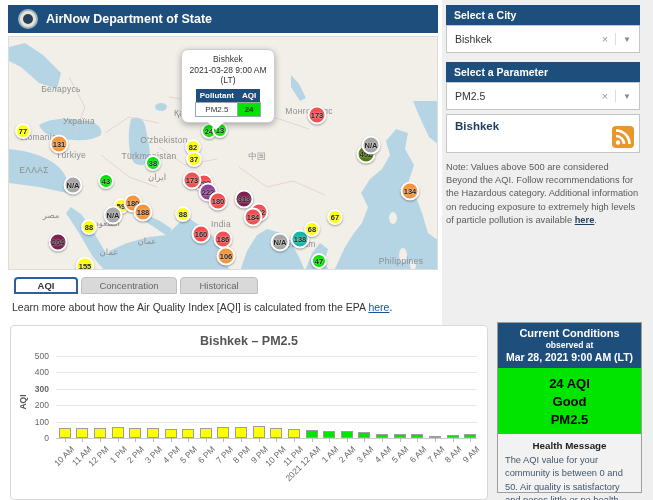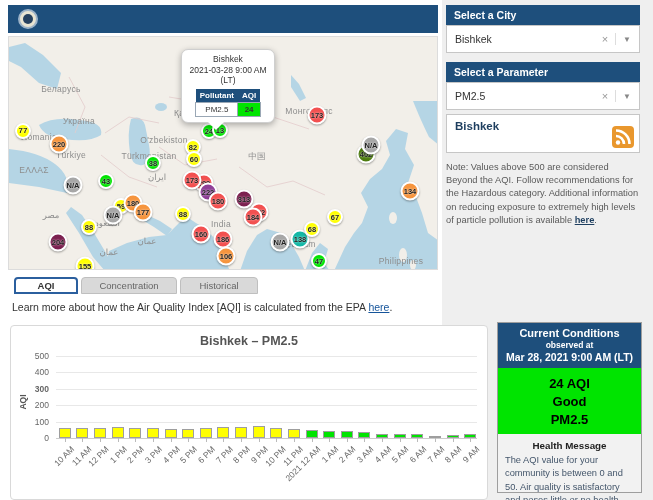--- a/index.html
+++ b/index.html
@@ -102,20 +102,21 @@
   .cond-health-body { font-size:9.3px; color:#44566b; line-height:1.45; padding:0 7px; }
 </style>
 </head>
 <body>
 
 <div class="page">
   <div class="right-bg"></div>
 
   <header class="app-header">
     <div class="seal"></div>
+    <span class="app-title">AirNow Department of State</span>
   </header>
 
   <div class="map">
     <svg class="basemap" width="430" height="234" viewBox="0 0 430 234">
       <g fill="#b5d5e5" stroke="none">
         <path d="M0,10 L16,6 L34,18 L52,36 L48,52 L30,46 L12,30 L0,24 Z"></path>
         <path d="M30,88 Q45,79 70,83 Q95,85 92,98 Q80,106 55,102 Q35,100 30,88 Z"></path>
         <path d="M122,82 Q132,77 136,88 L140,108 Q143,124 134,128 Q123,130 121,116 Q118,96 122,82 Z"></path>
         <ellipse cx="152" cy="70" rx="6" ry="4"></ellipse>
         <path d="M196,74 Q210,67 226,73 Q212,79 196,74 Z"></path>
@@ -152,38 +153,38 @@
         <span class="map-label" style="left: 155px; top: 103px;">O'zbekiston</span>
         <span class="map-label" style="left: 140px; top: 119px;">Türkmenistan</span>
         <span class="map-label" style="left: 186px; top: 76px;">Қазақстан</span>
         <span class="map-label" style="left: 212px; top: 187px;">India</span>
         <span class="map-label" style="left: 248px; top: 120px;">中国</span>
         <span class="map-label" style="left: 300px; top: 74px;">Монгол улс</span>
         <span class="map-label" style="left: 288px; top: 207px;">Việt Nam</span>
         <span class="map-label" style="left: 392px; top: 224px;">Philippines</span>
       </div>
     <div id="map-markers">
-        <div class="marker" style="width: 16px; height: 16px; left: 14px; top: 94px; background: rgb(255, 255, 0); font-family: Liberation Mono, monospace;">77</div>
-        <div class="marker" style="width: 19px; height: 19px; left: 50px; top: 107px; background: rgb(246, 149, 62);">220</div>
+        <div class="marker" style="width: 16px; height: 16px; left: 14px; top: 94px; background: rgb(255, 255, 0);">77</div>
+        <div class="marker" style="width: 19px; height: 19px; left: 50px; top: 107px; background: rgb(246, 149, 62);">131</div>
         <div class="marker" style="width: 19px; height: 19px; left: 64px; top: 148px; background: rgb(167, 167, 167);">N/A</div>
         <div class="marker" style="width: 16px; height: 16px; left: 97px; top: 144px; background: rgb(0, 228, 0);">43</div>
         <div class="marker" style="width: 16px; height: 16px; left: 112px; top: 169px; background: rgb(255, 255, 0);">59</div>
         <div class="marker" style="width: 19px; height: 19px; left: 124px; top: 166px; background: rgb(246, 149, 62);">180</div>
-        <div class="marker" style="width: 19px; height: 19px; left: 134px; top: 175px; background: rgb(246, 149, 62);">177</div>
+        <div class="marker" style="width: 19px; height: 19px; left: 134px; top: 175px; background: rgb(246, 149, 62);">188</div>
         <div class="marker" style="width: 19px; height: 19px; left: 104px; top: 178px; background: rgb(167, 167, 167);">N/A</div>
         <div class="marker" style="width: 16px; height: 16px; left: 80px; top: 190px; background: rgb(255, 255, 0);">88</div>
         <div class="marker" style="width: 19px; height: 19px; left: 49px; top: 205px; background: rgb(124, 33, 80);">204</div>
         <div class="marker" style="width: 19px; height: 19px; left: 76px; top: 229px; background: rgb(255, 255, 0);">155</div>
         <div class="marker" style="width: 16px; height: 16px; left: 174px; top: 177px; background: rgb(255, 255, 0);">88</div>
         <div class="marker" style="width: 19px; height: 19px; left: 192px; top: 197px; background: rgb(242, 80, 80);">160</div>
         <div class="marker" style="width: 19px; height: 19px; left: 214px; top: 202px; background: rgb(242, 80, 80);">186</div>
         <div class="marker" style="width: 19px; height: 19px; left: 217px; top: 219px; background: rgb(246, 149, 62);">106</div>
         <div class="marker" style="width: 16px; height: 16px; left: 144px; top: 126px; background: rgb(0, 228, 0);">38</div>
         <div class="marker" style="width: 16px; height: 16px; left: 184px; top: 110px; background: rgb(255, 255, 0);">82</div>
-        <div class="marker" style="width: 16px; height: 16px; left: 185px; top: 122px; background: rgb(255, 255, 0);">60</div>
+        <div class="marker" style="width: 16px; height: 16px; left: 185px; top: 122px; background: rgb(255, 255, 0);">37</div>
         <div class="marker" style="width: 19px; height: 19px; left: 195px; top: 146px; background: rgb(242, 80, 80);">299</div>
         <div class="marker" style="width: 19px; height: 19px; left: 183px; top: 143px; background: rgb(242, 80, 80);">173</div>
         <div class="marker" style="width: 19px; height: 19px; left: 199px; top: 155px; background: rgb(143, 63, 151);">222</div>
         <div class="marker" style="width: 19px; height: 19px; left: 209px; top: 164px; background: rgb(242, 80, 80);">180</div>
         <div class="marker" style="width: 19px; height: 19px; left: 235px; top: 162px; background: rgb(124, 33, 80);">313</div>
         <div class="marker" style="width: 19px; height: 19px; left: 250px; top: 175px; background: rgb(242, 80, 80);">152</div>
         <div class="marker" style="width: 19px; height: 19px; left: 244px; top: 180px; background: rgb(242, 80, 80);">184</div>
         <div class="marker" style="width: 19px; height: 19px; left: 271px; top: 205px; background: rgb(167, 167, 167);">N/A</div>
         <div class="marker" style="width: 19px; height: 19px; left: 291px; top: 202px; background: #14b8a6;">138</div>
         <div class="marker" style="width: 16px; height: 16px; left: 303px; top: 192px; background: rgb(255, 255, 0);">68</div>

